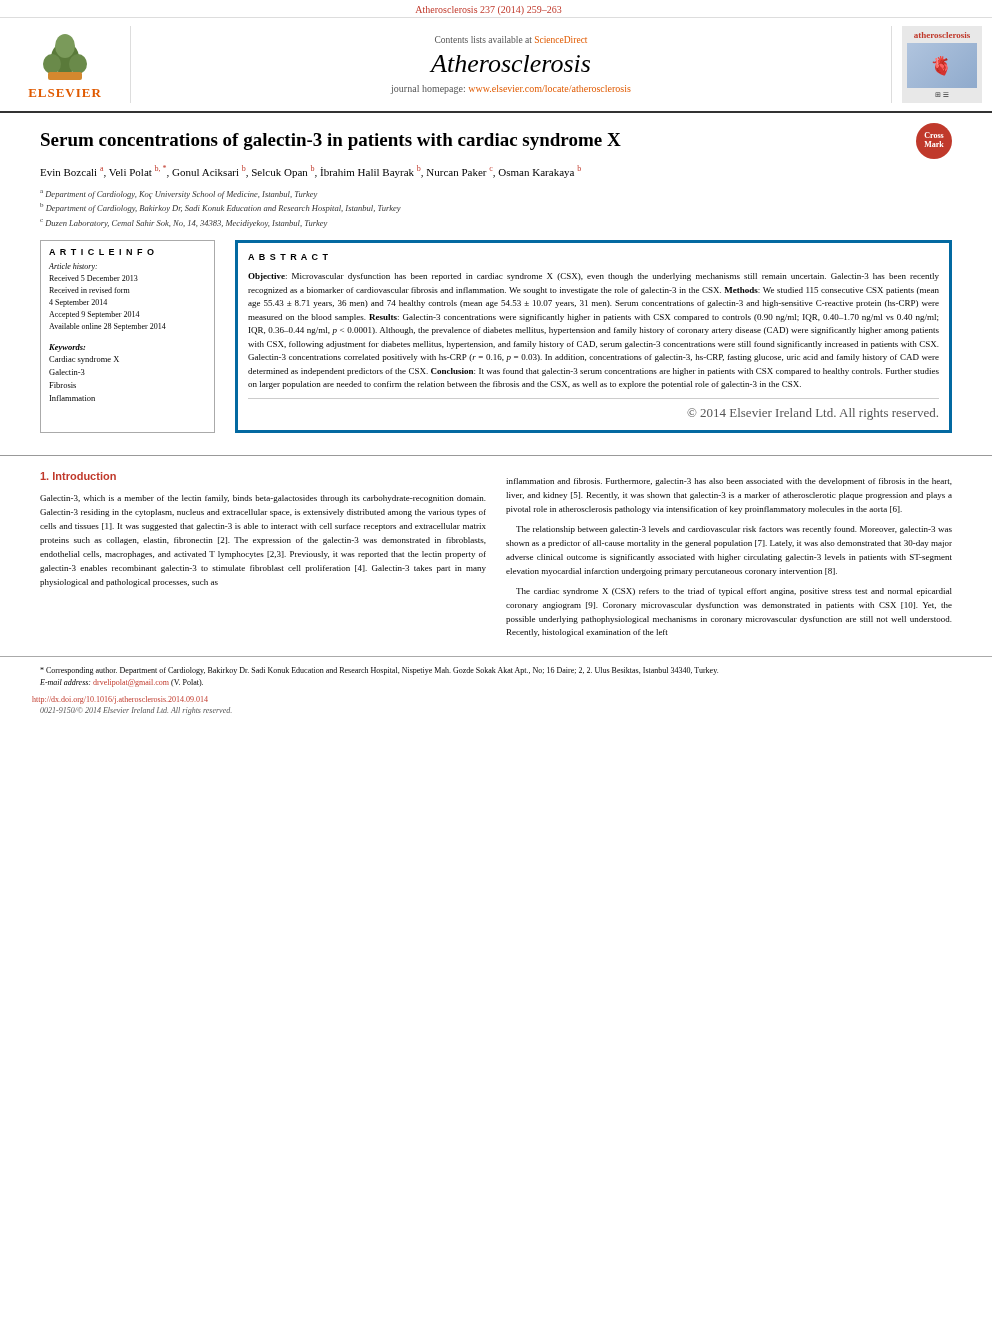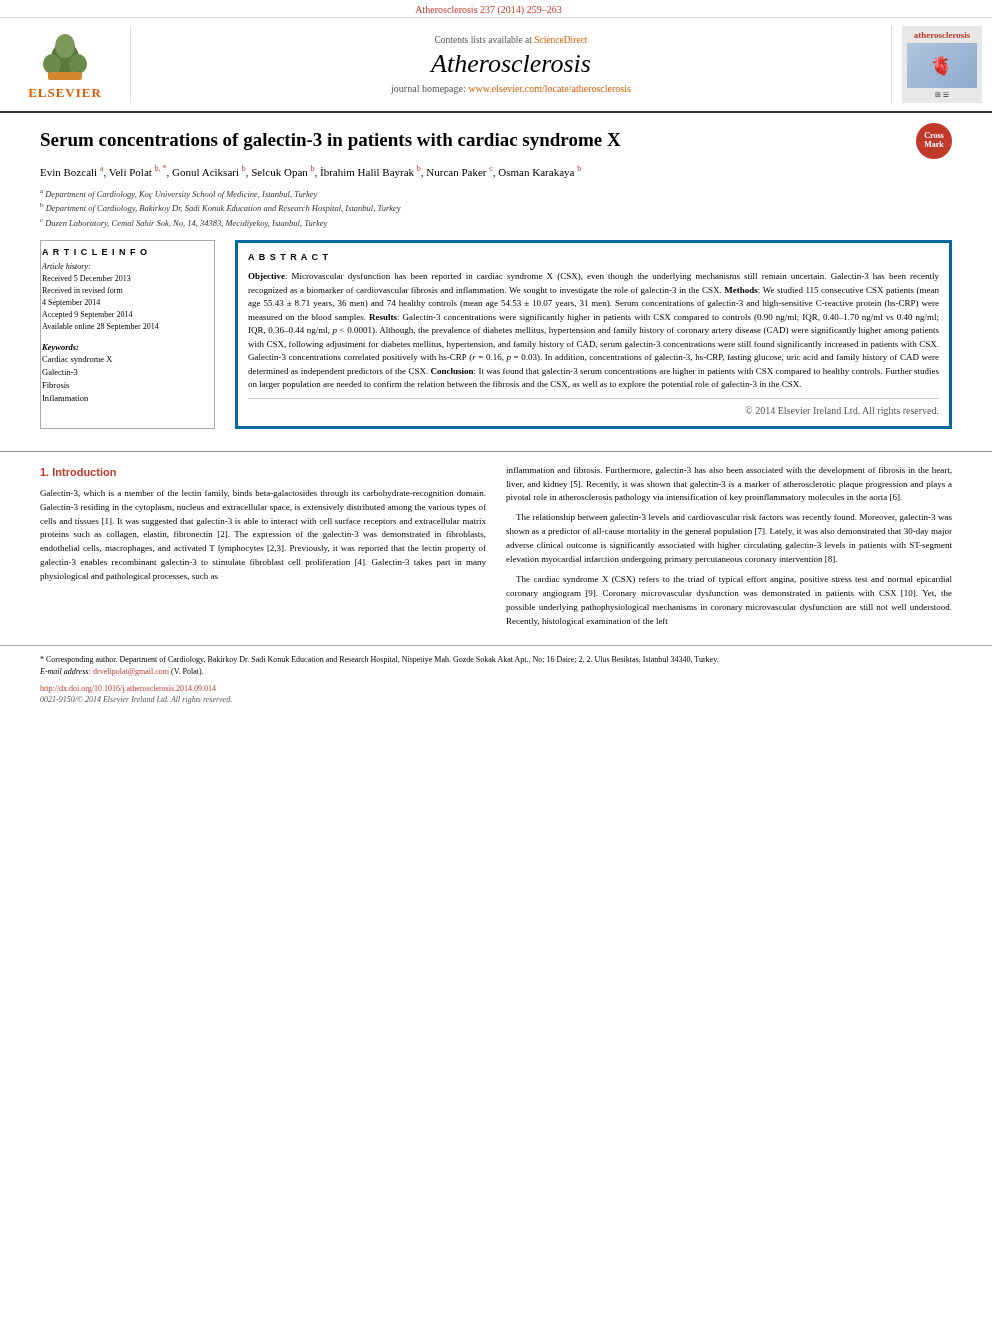--- a/index.html
+++ b/index.html
@@ -164,21 +164,21 @@
     .two-col {
       display: flex;
       gap: 20px;
       margin-top: 8px;
     }
 
     .article-info {
       width: 175px;
       flex-shrink: 0;
       border: 1px solid #aaa;
-      padding: 6px 1px;
+      padding: 6px 8px;
       font-size: 8.5px;
     }
 
     .article-info .section-title {
       font-size: 9px;
       font-variant: small-caps;
       letter-spacing: 1px;
       color: #000;
       font-weight: bold;
       margin-bottom: 4px;
@@ -232,21 +232,21 @@
       margin-bottom: 0;
       text-align: justify;
     }
 
     .abstract-col .term {
       font-weight: bold;
     }
 
     .copyright {
       text-align: right;
-      font-size: 10px;
+      font-size: 13px;
       color: #555;
       margin-top: 6px;
       padding-top: 4px;
       border-top: 1px solid #ccc;
     }
 
     .divider {
       border: none;
       border-top: 1px solid #999;
       margin: 12px 0;
@@ -273,40 +273,41 @@
       font-family: Arial, sans-serif;
     }
 
     .body-col p {
       margin-bottom: 6px;
       text-indent: 10px;
     }
 
     .body-col p:first-of-type {
       text-indent: 0;
+      margin-top: 7px;
     }
 
     .footnote-section {
       padding: 8px 40px 4px 40px;
       border-top: 1px solid #aaa;
       margin-top: 10px;
     }
 
     .footnote-section p {
       font-size: 8px;
       line-height: 1.5;
       color: #000;
     }
 
     .footnote-section .fn-star {
       font-size: 8px;
     }
 
     .doi-line {
-      padding: 2px 40px;
+      padding: 2px 32px;
       font-size: 8px;
       color: #c0392b;
     }
 
     .issn-line {
       padding: 0 40px 4px 40px;
       font-size: 8px;
       color: #555;
       font-style: italic;
     }

